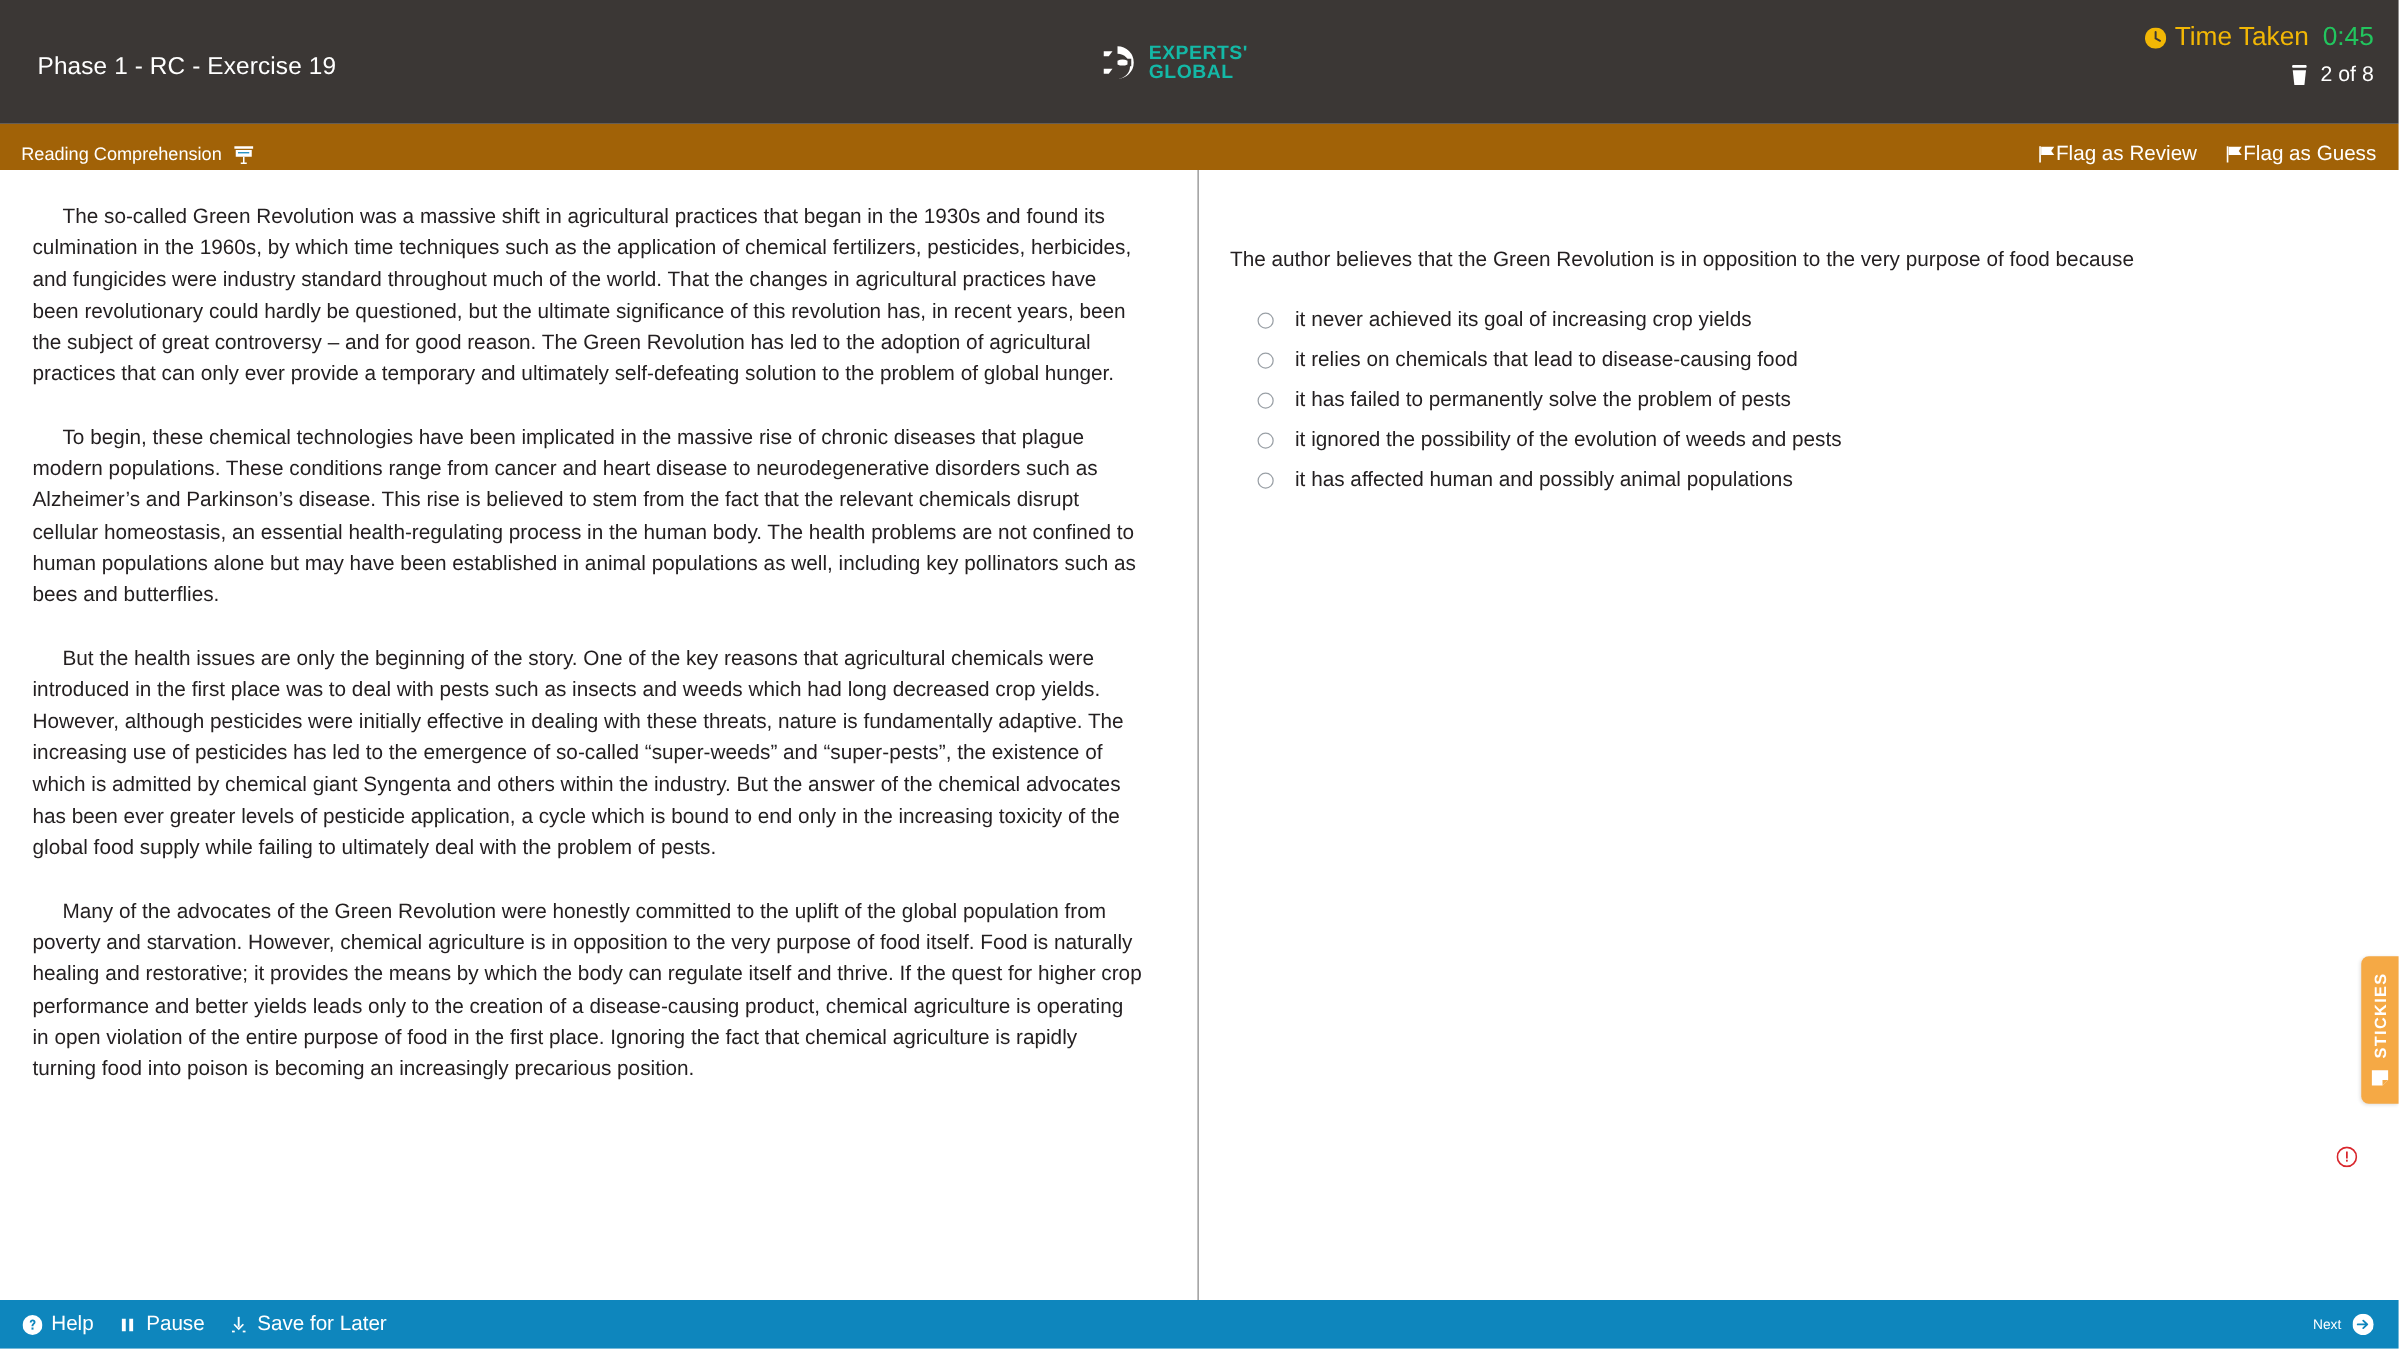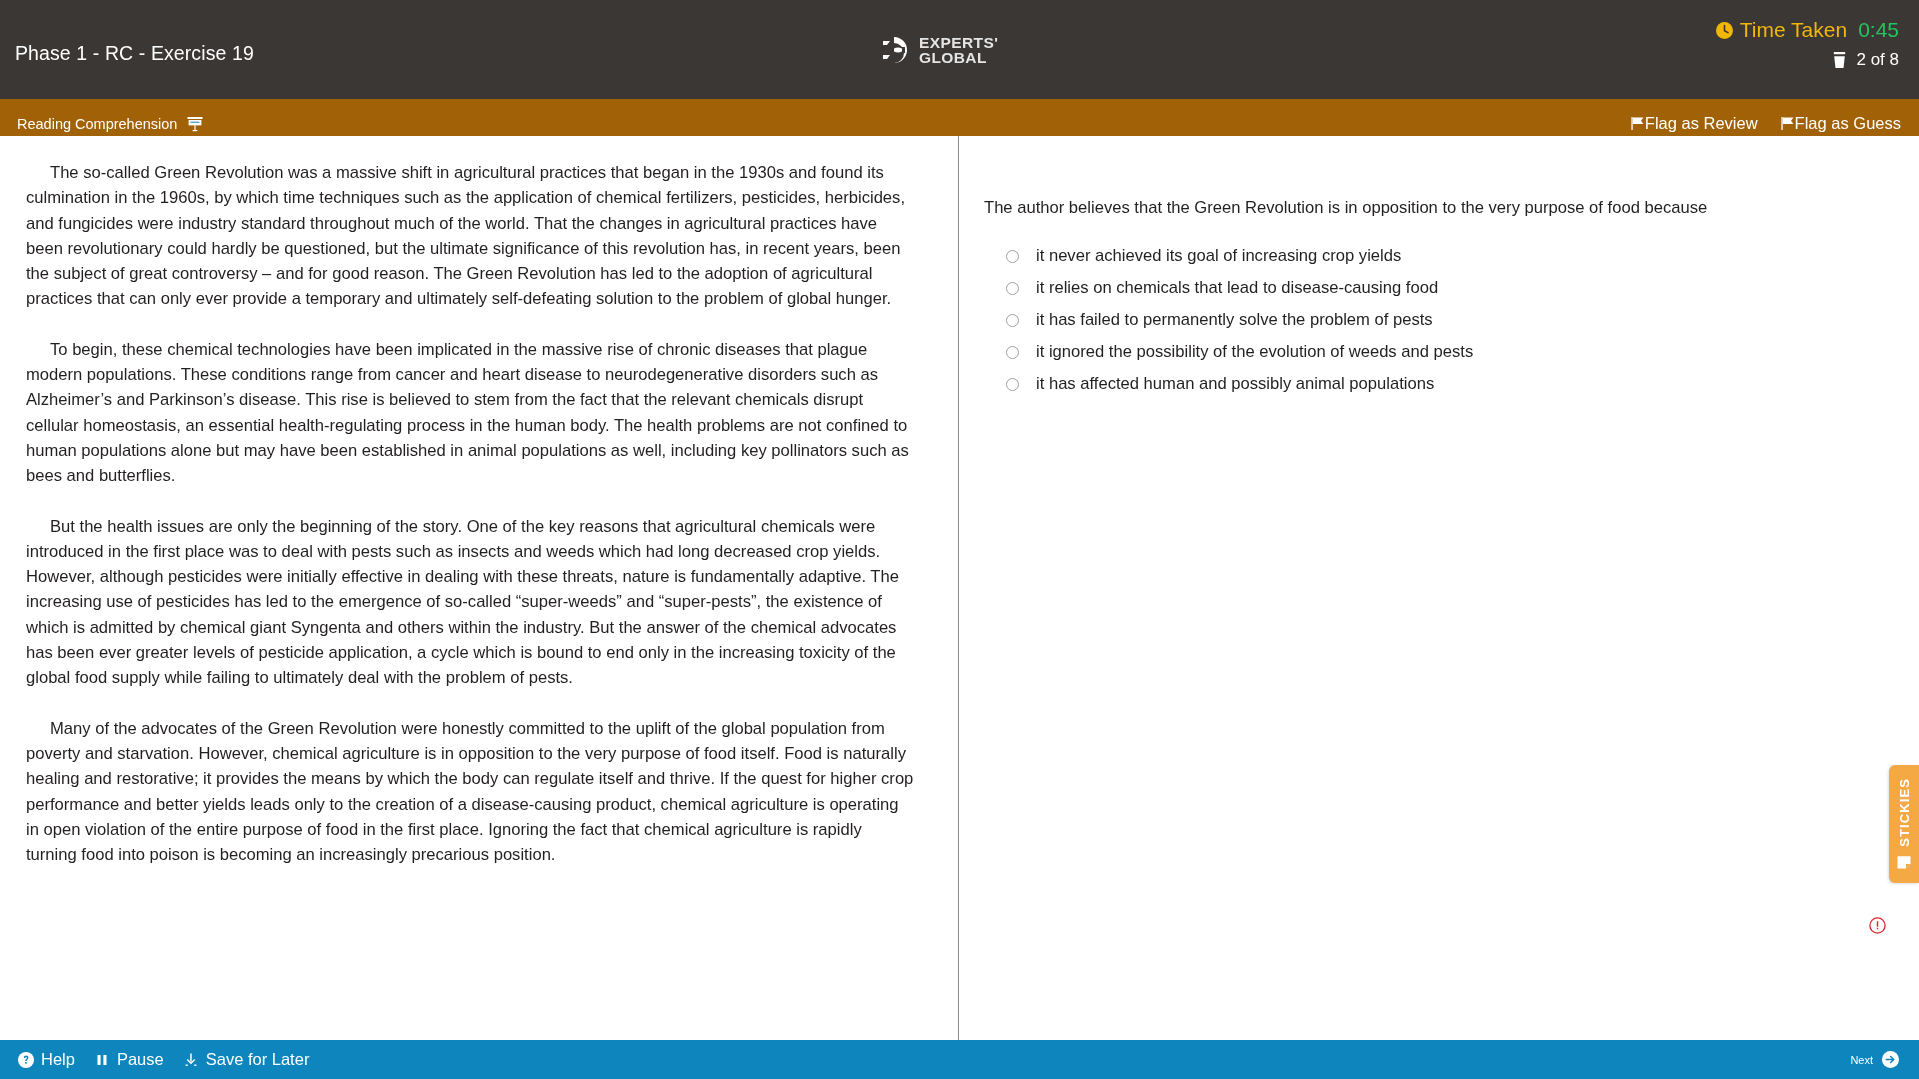--- a/index.html
+++ b/index.html
@@ -22,38 +22,38 @@
   .topbar {
     position: relative;
     height: 99px;
     background: #3b3735;
     flex: 0 0 99px;
     display: flex;
     align-items: center;
   }
   .exercise-title {
     position: absolute;
-    left: 15px;
+    left: 30px;
     top: 42px;
     color: #ffffff;
     font-size: 19.5px;
     letter-spacing: 0.1px;
     white-space: nowrap;
   }
   .logo-wrap {
     position: absolute;
     left: 880px;
     top: 34px;
     display: flex;
     align-items: center;
     gap: 9px;
   }
   .logo-mark { width: 30px; height: 32px; display:block; }
   .logo-text {
-    color: #e5e5e5;
+    color: #14b8a6;
     font-weight: bold;
     font-size: 15.5px;
     line-height: 15.5px;
     letter-spacing: 0.4px;
   }
   .logo-text .l2 { display:block; }
 
   .timer-block {
     position: absolute;
     right: 20px;

